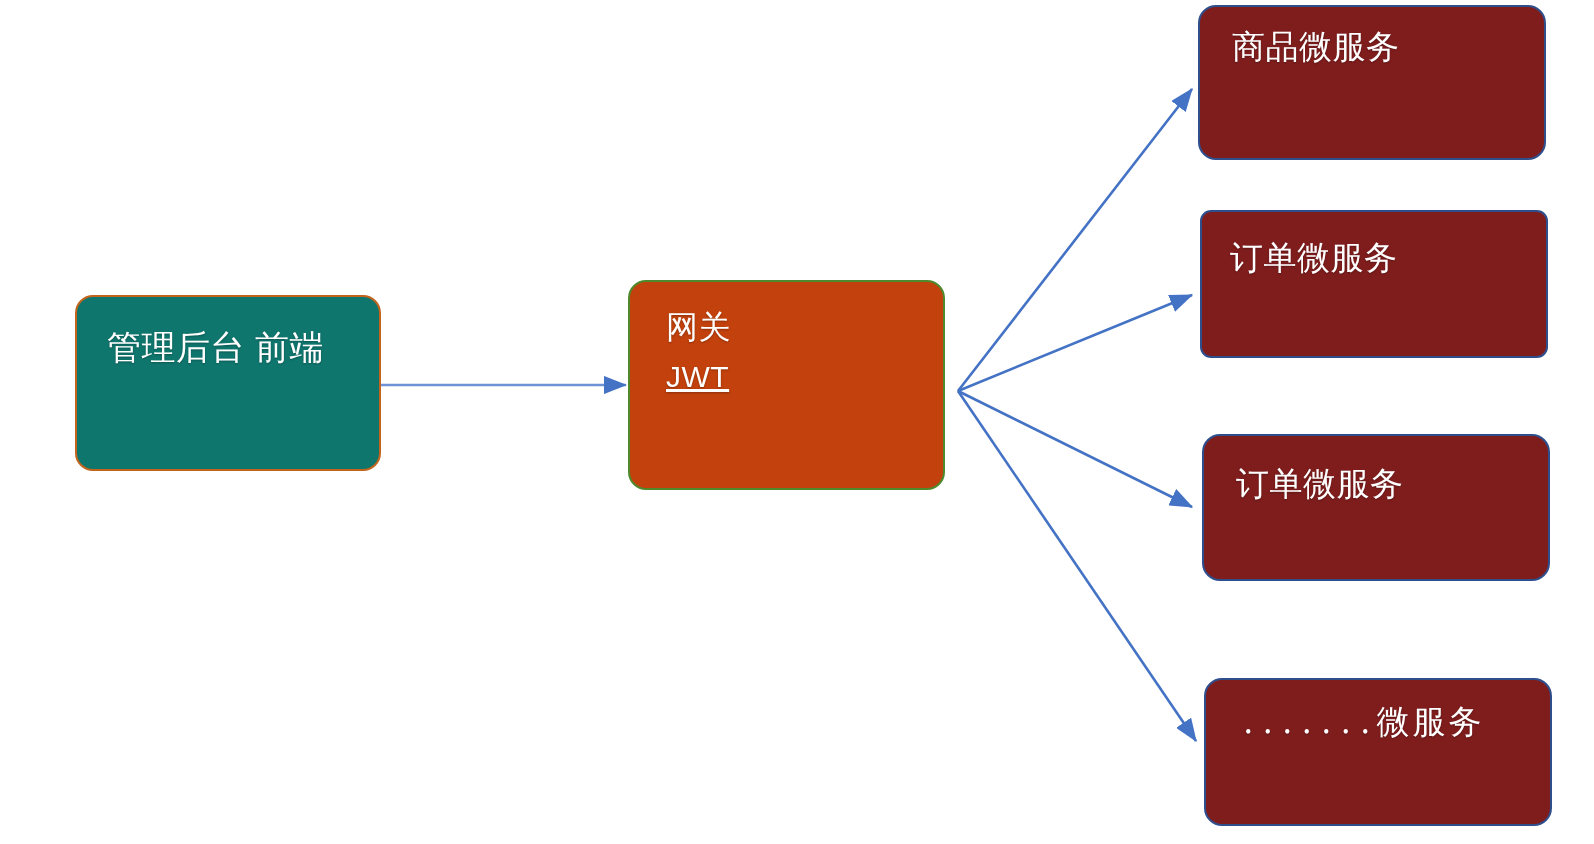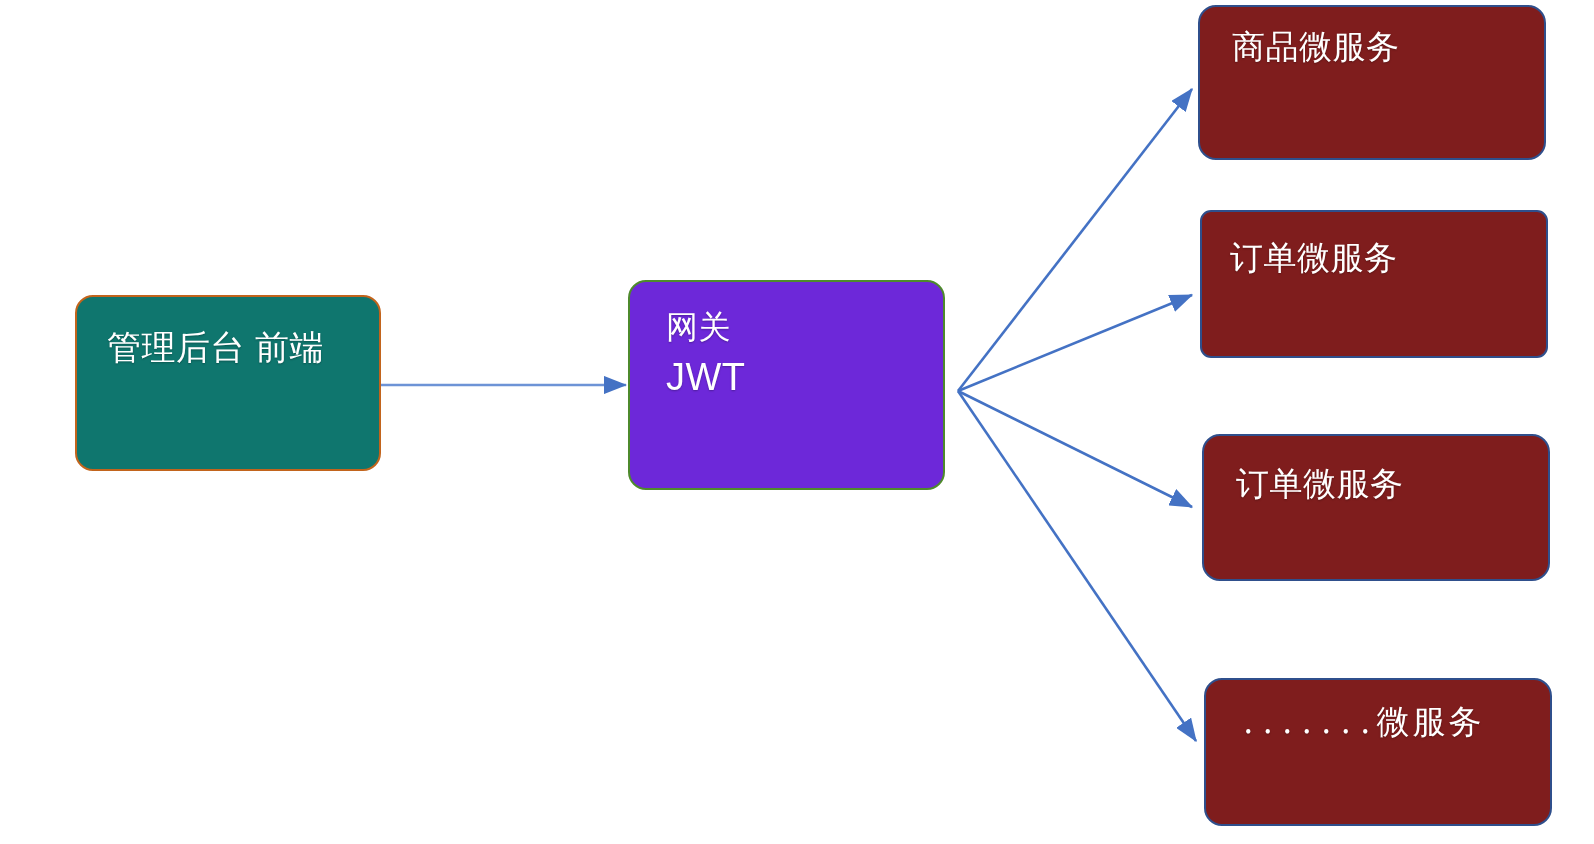--- a/index.html
+++ b/index.html
@@ -38,39 +38,40 @@
     color: #ffffff;
     white-space: pre;
     text-shadow: 0 1px 2px rgba(0,0,0,0.28);
     letter-spacing: 0.5px;
   }
   .node-frontend {
     background: #0f766e;
     border-color: #C2641C;
   }
   .node-gateway {
-    background: #6d28d9;
+    background: #c2410c;
     border-color: #4E8A2C;
   }
   .node-service {
     background: #7f1d1d;
     border-color: #2F4F8C;
     font-family: Liberation Serif, serif;
   }
   .label-frontend {
     font-size: 34px;
     line-height: 40px;
   }
   .label-gateway-line1 {
     font-size: 32px;
     line-height: 38px;
   }
   .label-gateway-line2 {
-    font-size: 38px;
+    font-size: 30px;
     line-height: 36px;
+    text-decoration: underline;
   }
   .label-service {
     font-size: 33px;
     line-height: 40px;
   }
   .dots-prefix {
     letter-spacing: 3px;
   }
 </style>
 </head>

